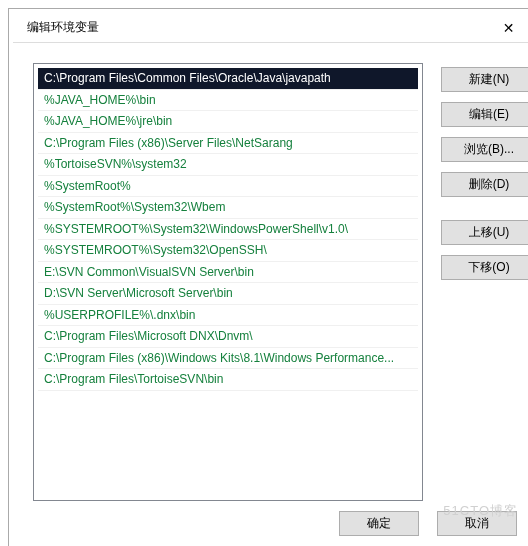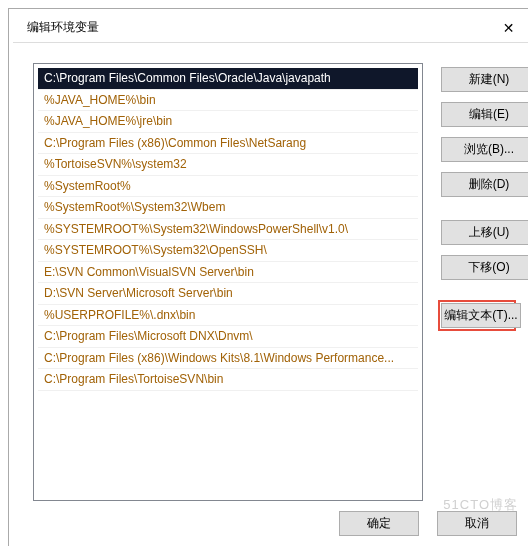--- a/index.html
+++ b/index.html
@@ -49,21 +49,21 @@
 }
 .list-item {
   height: 21.5px;
   line-height: 21.5px;
   padding: 0 6px;
   font-size: 12px;
   white-space: nowrap;
   overflow: hidden;
   text-overflow: ellipsis;
   border-bottom: 1px solid #f0f0f0;
-  color: #a16207;
+  color: #15803d;
 }
 .list-item.selected {
   background: #0f172a;
   color: #fff;
 }
 .btn-col {
   width: 80px;
   display: flex;
   flex-direction: column;
 }
@@ -92,21 +92,21 @@
   display: flex;
   justify-content: flex-end;
   align-items: center;
   padding: 0 14px 10px 0;
   gap: 18px;
 }
 .footer .btn { width: 80px; height: 25px; }
 .watermark {
   position: fixed;
   right: 6px;
-  bottom: 28px;
+  bottom: 22px;
   color: #d0d0d0;
   font-size: 13px;
   pointer-events: none;
   letter-spacing: 1px;
 }
 </style>
 </head>
 <body>
 
 <div class="window">
@@ -115,21 +115,21 @@
     <div class="close-btn">
       <span>✕</span>
     </div>
   </div>
 
   <div class="content">
     <div class="list-box" id="listbox">
         <div class="list-item selected">C:\Program Files\Common Files\Oracle\Java\javapath</div>
         <div class="list-item">%JAVA_HOME%\bin</div>
         <div class="list-item">%JAVA_HOME%\jre\bin</div>
-        <div class="list-item">C:\Program Files (x86)\Common Files\NetSarang</div>
+        <div class="list-item">C:\Program Files (x86)\Server Files\NetSarang</div>
         <div class="list-item">%TortoiseSVN%\system32</div>
         <div class="list-item">%SystemRoot%</div>
         <div class="list-item">%SystemRoot%\System32\Wbem</div>
         <div class="list-item">%SYSTEMROOT%\System32\WindowsPowerShell\v1.0\</div>
         <div class="list-item">%SYSTEMROOT%\System32\OpenSSH\</div>
         <div class="list-item">E:\SVN Common\VisualSVN Server\bin</div>
         <div class="list-item">D:\SVN Server\Microsoft Server\bin</div>
         <div class="list-item">%USERPROFILE%\.dnx\bin</div>
         <div class="list-item">C:\Program Files\Microsoft DNX\Dnvm\</div>
         <div class="list-item">C:\Program Files (x86)\Windows Kits\8.1\Windows Performance...</div>
@@ -142,23 +142,20 @@
       <button class="btn">编辑(E)</button>
       <div class="gap-s"></div>
       <button class="btn">浏览(B)...</button>
       <div class="gap-s"></div>
       <button class="btn">删除(D)</button>
       <div class="gap-m"></div>
       <button class="btn">上移(U)</button>
       <div class="gap-s"></div>
       <button class="btn">下移(O)</button>
       <div class="gap-m"></div>
-      <div class="highlight-btn">
-        <button class="btn">编辑文本(T)...</button>
-      </div>
     </div>
   </div>
 
   <div class="footer">
     <button class="btn">确定</button>
     <button class="btn">取消</button>
   </div>
 </div>
 
 <div class="watermark">51CTO博客</div>

